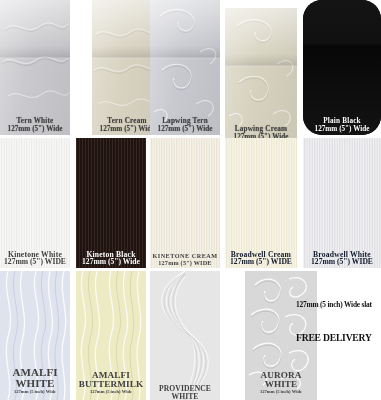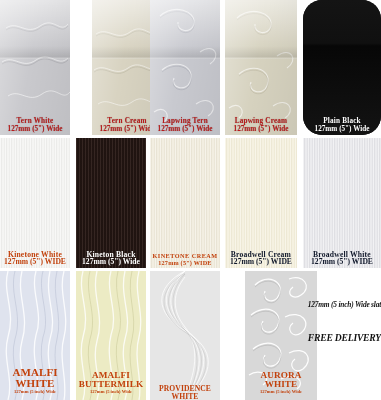--- a/index.html
+++ b/index.html
@@ -23,26 +23,26 @@
   .r2.small .cap .n{font-size:6.2px;letter-spacing:.5px;}
   .r2.small .cap .w{font-size:6.2px;letter-spacing:.2px;}
   
   .r3 .cap{bottom:5px;}
   .r3 .cap .n{font-size:11px;letter-spacing:.1px;text-align:center;}
   .r3 .cap .w{font-size:4.6px;font-weight:bold;margin-top:1px;}
   .r3.sm .cap .n{font-size:9.2px;}
   .r3.tiny .cap .n{font-size:7.6px;}
 
   .dark{color:#ffffff;}
-  .lightlabel{color:#b91c1c;text-shadow:0 0 1px rgba(0,0,0,.35);}
-  .blacklabel{color:#c2410c;}
+  .lightlabel{color:#404040;text-shadow:0 0 1px rgba(0,0,0,.35);}
+  .blacklabel{color:#404040;}
   .maroon{color:#0f172a;}
 
-  .sidetext{position:absolute;text-align:right;color:#111;
-            font-family:"Liberation Serif",serif;font-weight:bold;font-style:italic;}
+  .sidetext{position:absolute;text-align:left;color:#111;
+            font-family:"Liberation Serif",serif;font-weight:bold;}
   #side-slat{left:296px;top:300px;width:85px;font-size:7.4px;letter-spacing:-.2px;}
   #side-free{left:296px;top:332px;width:85px;font-size:9.6px;letter-spacing:-.2px;}
 
   
   .vgrain{background-image:repeating-linear-gradient(90deg,
       rgba(255,255,255,.55) 0px, rgba(255,255,255,.55) 1px,
       rgba(0,0,0,.035) 1px, rgba(0,0,0,.035) 2px,
       rgba(255,255,255,.25) 2px, rgba(255,255,255,.25) 4px,
       rgba(0,0,0,.02) 4px, rgba(0,0,0,.02) 5px);}
   .topfold{position:absolute;left:0;right:0;top:0;height:44%;
@@ -116,21 +116,21 @@
       </svg>
     </div>
     <div class="topfold"></div>
     <div class="sheen"></div>
     <div class="cap lightlabel">
       <span class="n">Lapwing Tern</span>
       <span class="w">127mm (5") Wide</span>
     </div>
   </div>
 
-  <div class="swatch r1" style="left:225px;top:0px;width:72px;height:135px;background:#d6d2bf;">
+  <div class="swatch r1" style="left:225px;top:8px;width:72px;height:135px;background:#d6d2bf;">
     <div class="tex">
       <svg width="72" height="135" viewBox="0 0 72 135" preserveAspectRatio="none">
         <g fill="none" stroke="#ffffff" stroke-opacity=".6" stroke-width="1.1">
           <path d="M12 18 C26 6, 48 12, 46 26 C44 36, 28 34, 30 24"></path>
           <path d="M52 56 C66 46, 74 60, 62 68"></path>
           <path d="M14 74 C28 62, 48 70, 42 86 C38 96, 22 92, 26 82"></path>
           <path d="M48 106 C62 96, 72 110, 60 118"></path>
           <path d="M4 108 C14 100, 22 112, 14 118"></path>
         </g>
         <g fill="none" stroke="#a8a28d" stroke-opacity=".32" stroke-width="1">

